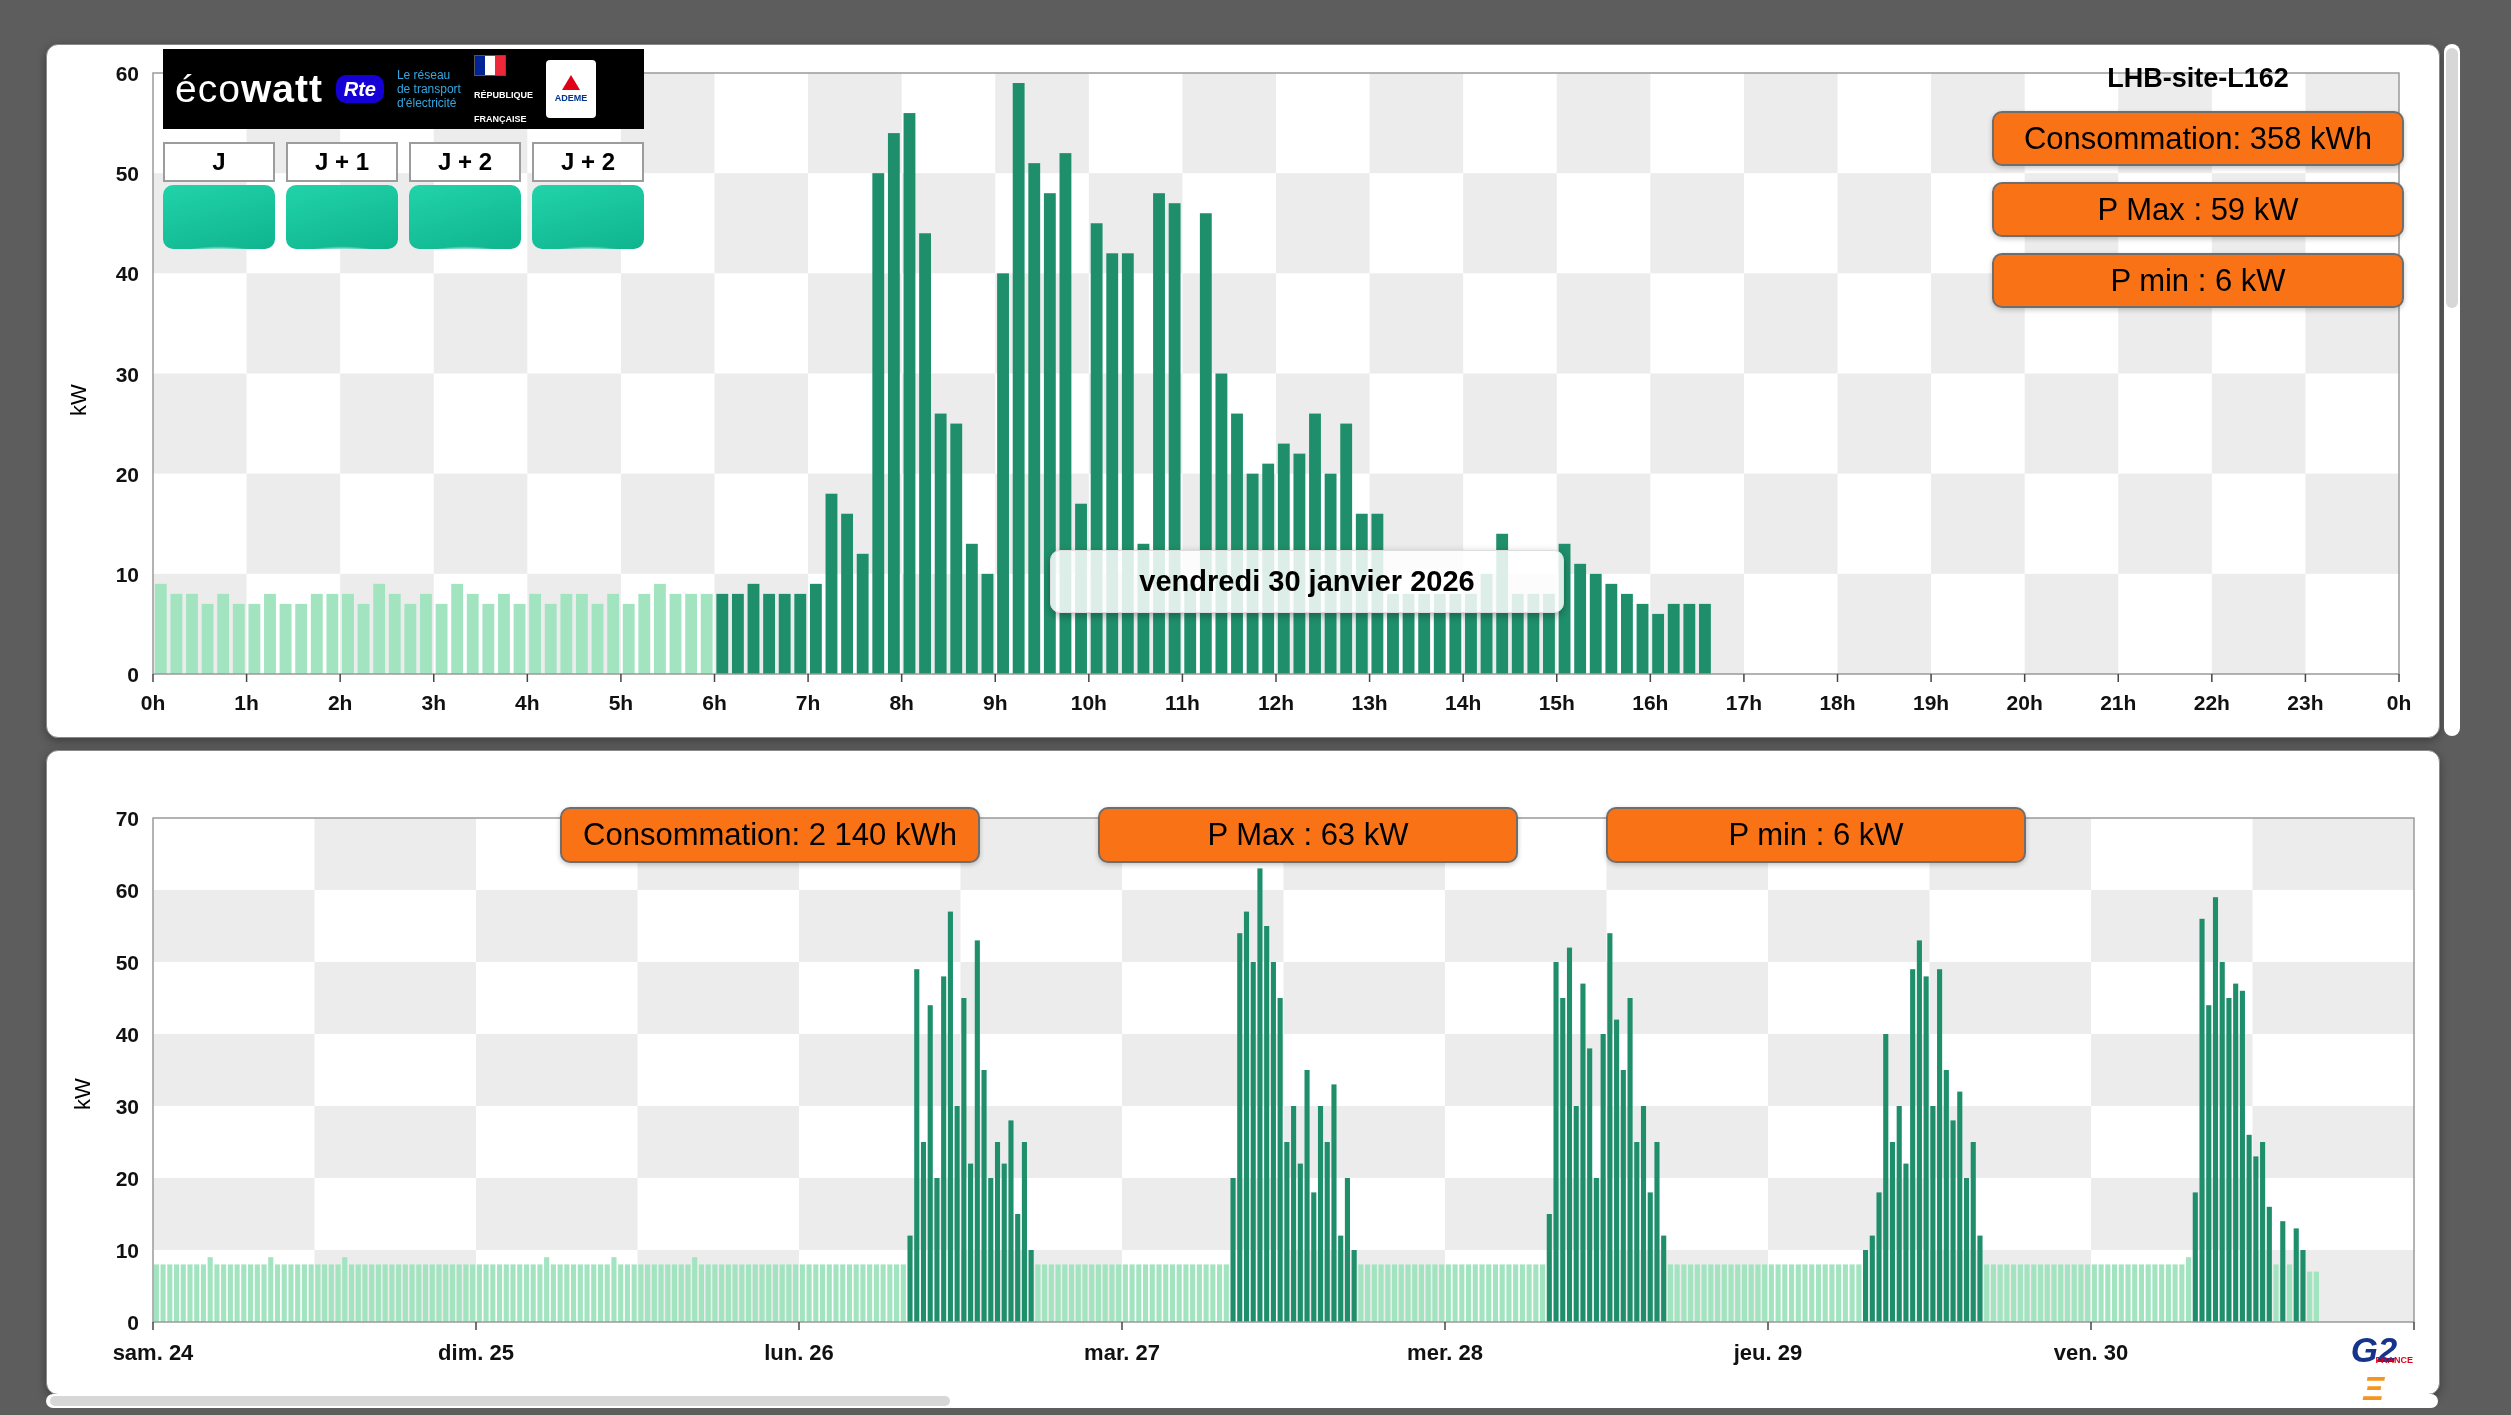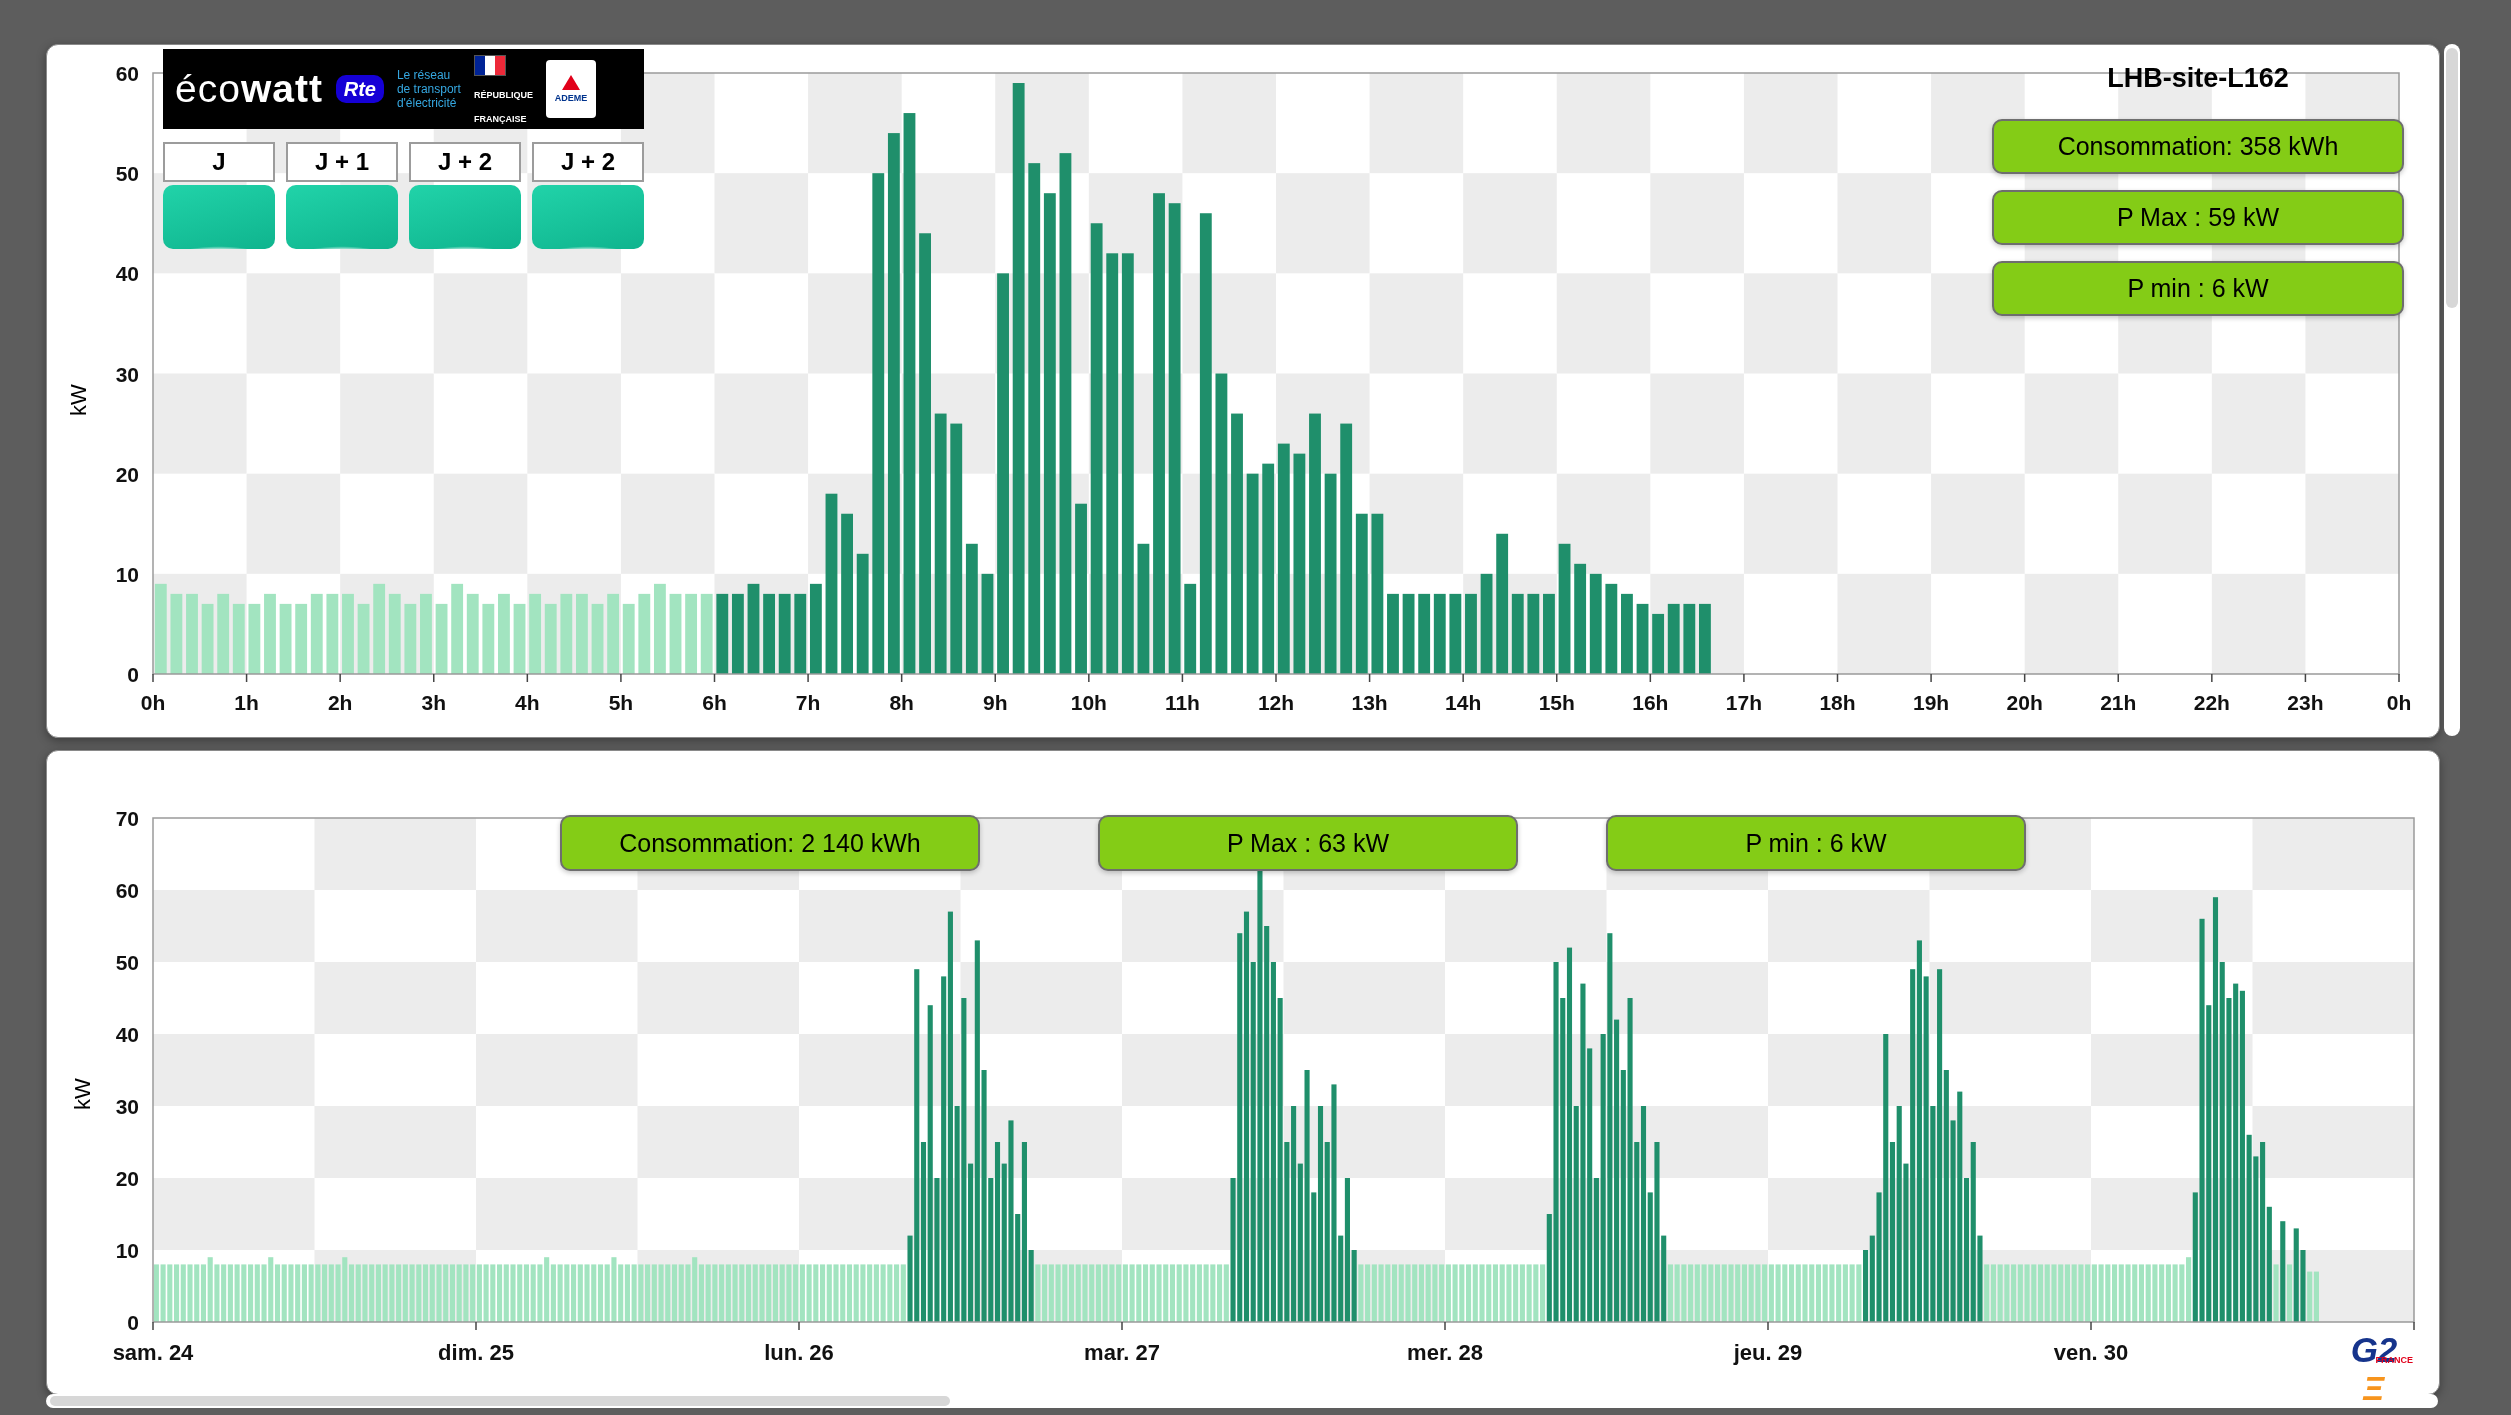--- a/index.html
+++ b/index.html
@@ -9,23 +9,23 @@
     font-family:"Liberation Sans",sans-serif;
   }
   .panel{position:absolute;background:#fff;border:1px solid #8a8a8a;border-radius:12px;
          box-shadow:0 3px 10px rgba(0,0,0,.35);}
   #day-panel{left:46px;top:44px;width:2392px;height:692px;}
   #week-panel{left:46px;top:750px;width:2392px;height:643px;}
   .chart-svg{position:absolute;left:0;top:0;}
   .tick{font:700 21px "Liberation Sans",sans-serif;fill:#111;}
   .tick-day{font:700 22px "Liberation Sans",sans-serif;fill:#111;}
   .y-axis-label{position:absolute;transform:rotate(-90deg);font-size:22px;color:#000;}
-  .badge{position:absolute;background:#84cc16;border:2px solid #6e6e6e;border-radius:10px;
-         font-size:25px;color:#000;box-shadow:0 2px 5px rgba(0,0,0,.22);
-         display:flex;align-items:center;justify-content:center;box-sizing:border-box;margin-top:8px;}
+  .badge{position:absolute;background:#f97316;border:2px solid #6e6e6e;border-radius:10px;
+         font-size:31px;color:#000;box-shadow:0 2px 5px rgba(0,0,0,.22);
+         display:flex;align-items:center;justify-content:center;box-sizing:border-box;}
   #site-title{position:absolute;left:1945px;top:18px;width:412px;text-align:center;
               font-size:27px;font-weight:700;color:#000;}
   #day-badge-1{left:1945px;top:66px;width:412px;height:55px;}
   #day-badge-2{left:1945px;top:137px;width:412px;height:55px;}
   #day-badge-3{left:1945px;top:208px;width:412px;height:55px;}
   #date-box{position:absolute;left:1003px;top:505px;width:512px;height:61px;
             background:rgba(255,255,255,.85);border:1px solid #ddd;border-radius:10px;
             box-shadow:0 3px 9px rgba(0,0,0,.3);font-size:29px;font-weight:700;
             display:flex;align-items:center;justify-content:center;z-index:5;}
   #week-badge-1{left:513px;top:56px;width:420px;height:56px;z-index:5;}
@@ -347,20 +347,21 @@
         <div class="tile-green"></div>
       </div>
     </div>
   </div>
 
   <div id="site-title">LHB-site-L162</div>
   <div id="day-badge-1" class="badge">Consommation: 358 kWh</div>
   <div id="day-badge-2" class="badge">P Max :  59 kW</div>
   <div id="day-badge-3" class="badge">P min : 6 kW</div>
 
+  <div id="date-box">vendredi 30 janvier 2026</div>
 </section>
 
 <section id="week-panel" class="panel">
   <svg id="week-chart" class="chart-svg" width="2392" height="643" viewBox="0 0 2392 643">
       <rect x="267.5" y="67" width="161.5" height="72" fill="#ececec"></rect>
       <rect x="590.5" y="67" width="161.5" height="72" fill="#ececec"></rect>
       <rect x="913.5" y="67" width="161.5" height="72" fill="#ececec"></rect>
       <rect x="1236.5" y="67" width="161.5" height="72" fill="#ececec"></rect>
       <rect x="1559.5" y="67" width="161.5" height="72" fill="#ececec"></rect>
       <rect x="1882.5" y="67" width="161.5" height="72" fill="#ececec"></rect>

